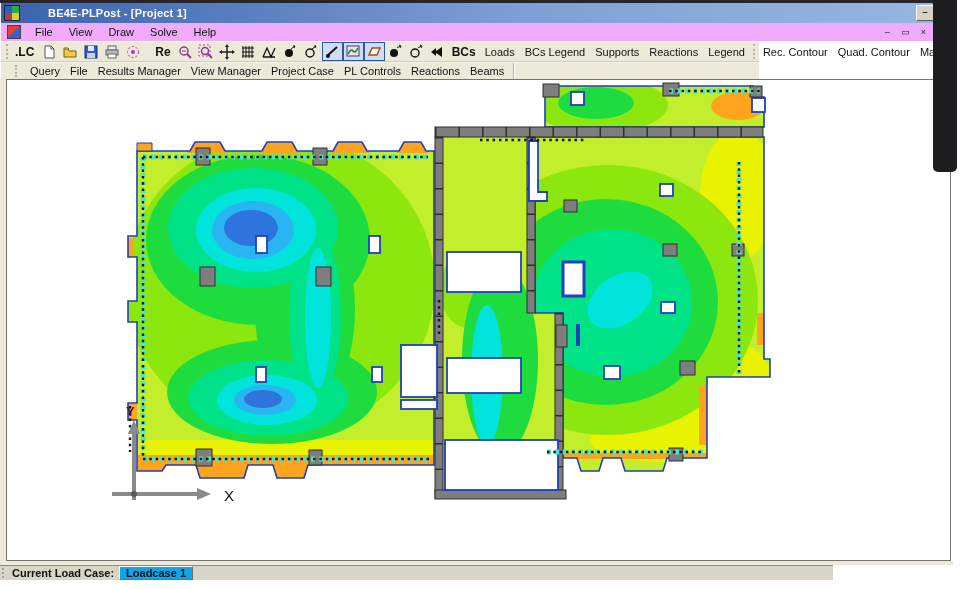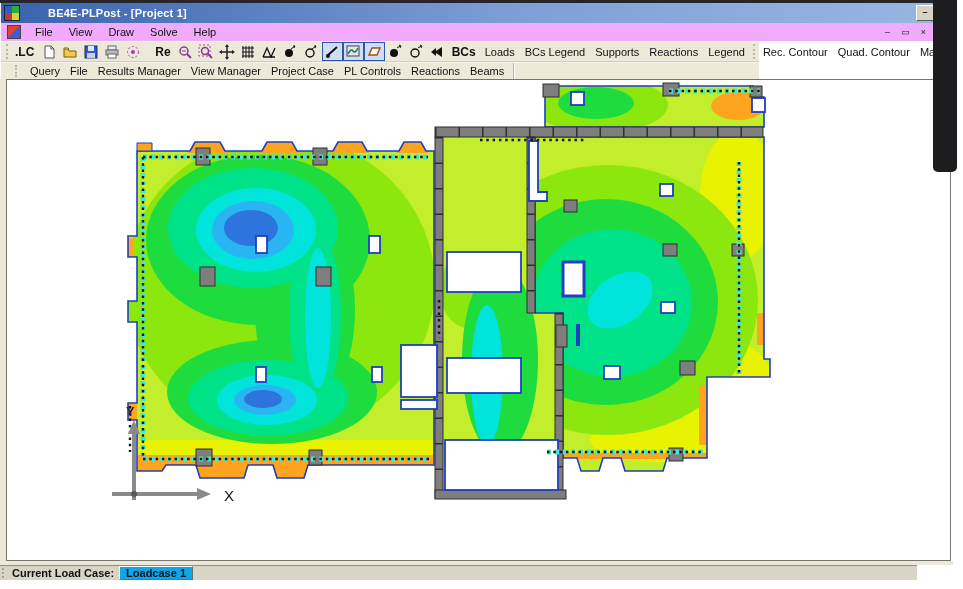--- a/index.html
+++ b/index.html
@@ -39,21 +39,21 @@
   .iconbtn{width:21px;height:19px;display:flex;align-items:center;justify-content:center;flex:0 0 auto;}
   .iconbtn.pressed{border:1px solid #2f57a8;background:#cfdcf2;box-sizing:border-box;}
   .vsep{width:1px;height:16px;background:#b9b5a4;margin:0 4px;box-shadow:1px 0 0 #fff;}
   
   .canvas{position:absolute;left:6px;top:79px;width:945px;height:482px;background:#ffffff;
     border:1px solid #75756d;box-sizing:border-box;}
   .canvas svg{display:block;}
   .leftmargin{position:absolute;left:0;top:79px;width:6px;height:483px;background:#ece9d8;}
   .undercanvas{position:absolute;left:0;top:561px;width:953px;height:4px;background:#ece9d8;}
   
-  .statusbar{position:absolute;left:0;top:565px;width:917px;height:14px;background:#d8d4c6;
+  .statusbar{position:absolute;left:0;top:565px;width:833px;height:14px;background:#d8d4c6;
     border-top:1px solid #8f8c7e;display:flex;align-items:center;font-size:11px;color:#111;}
   .sb-grip{width:3px;height:10px;border-left:2px dotted #a8a494;margin:0 5px 0 2px;}
   .sb-label{font-weight:bold;margin-right:5px;}
   .sb-box{font-weight:bold;background:#0ea5e9;border:1px solid;
     border-color:#ffffff #6f6f64 #6f6f64 #ffffff;padding:0 6px;line-height:12px;}
   
   .blackstrip{position:absolute;left:933px;top:0;width:24px;height:172px;background:#1d1d1f;
     border-radius:0 0 5px 5px;}
   .whitecol{position:absolute;left:957px;top:0;width:6px;height:589px;background:#fff;}
   .mini{display:inline-block;}

